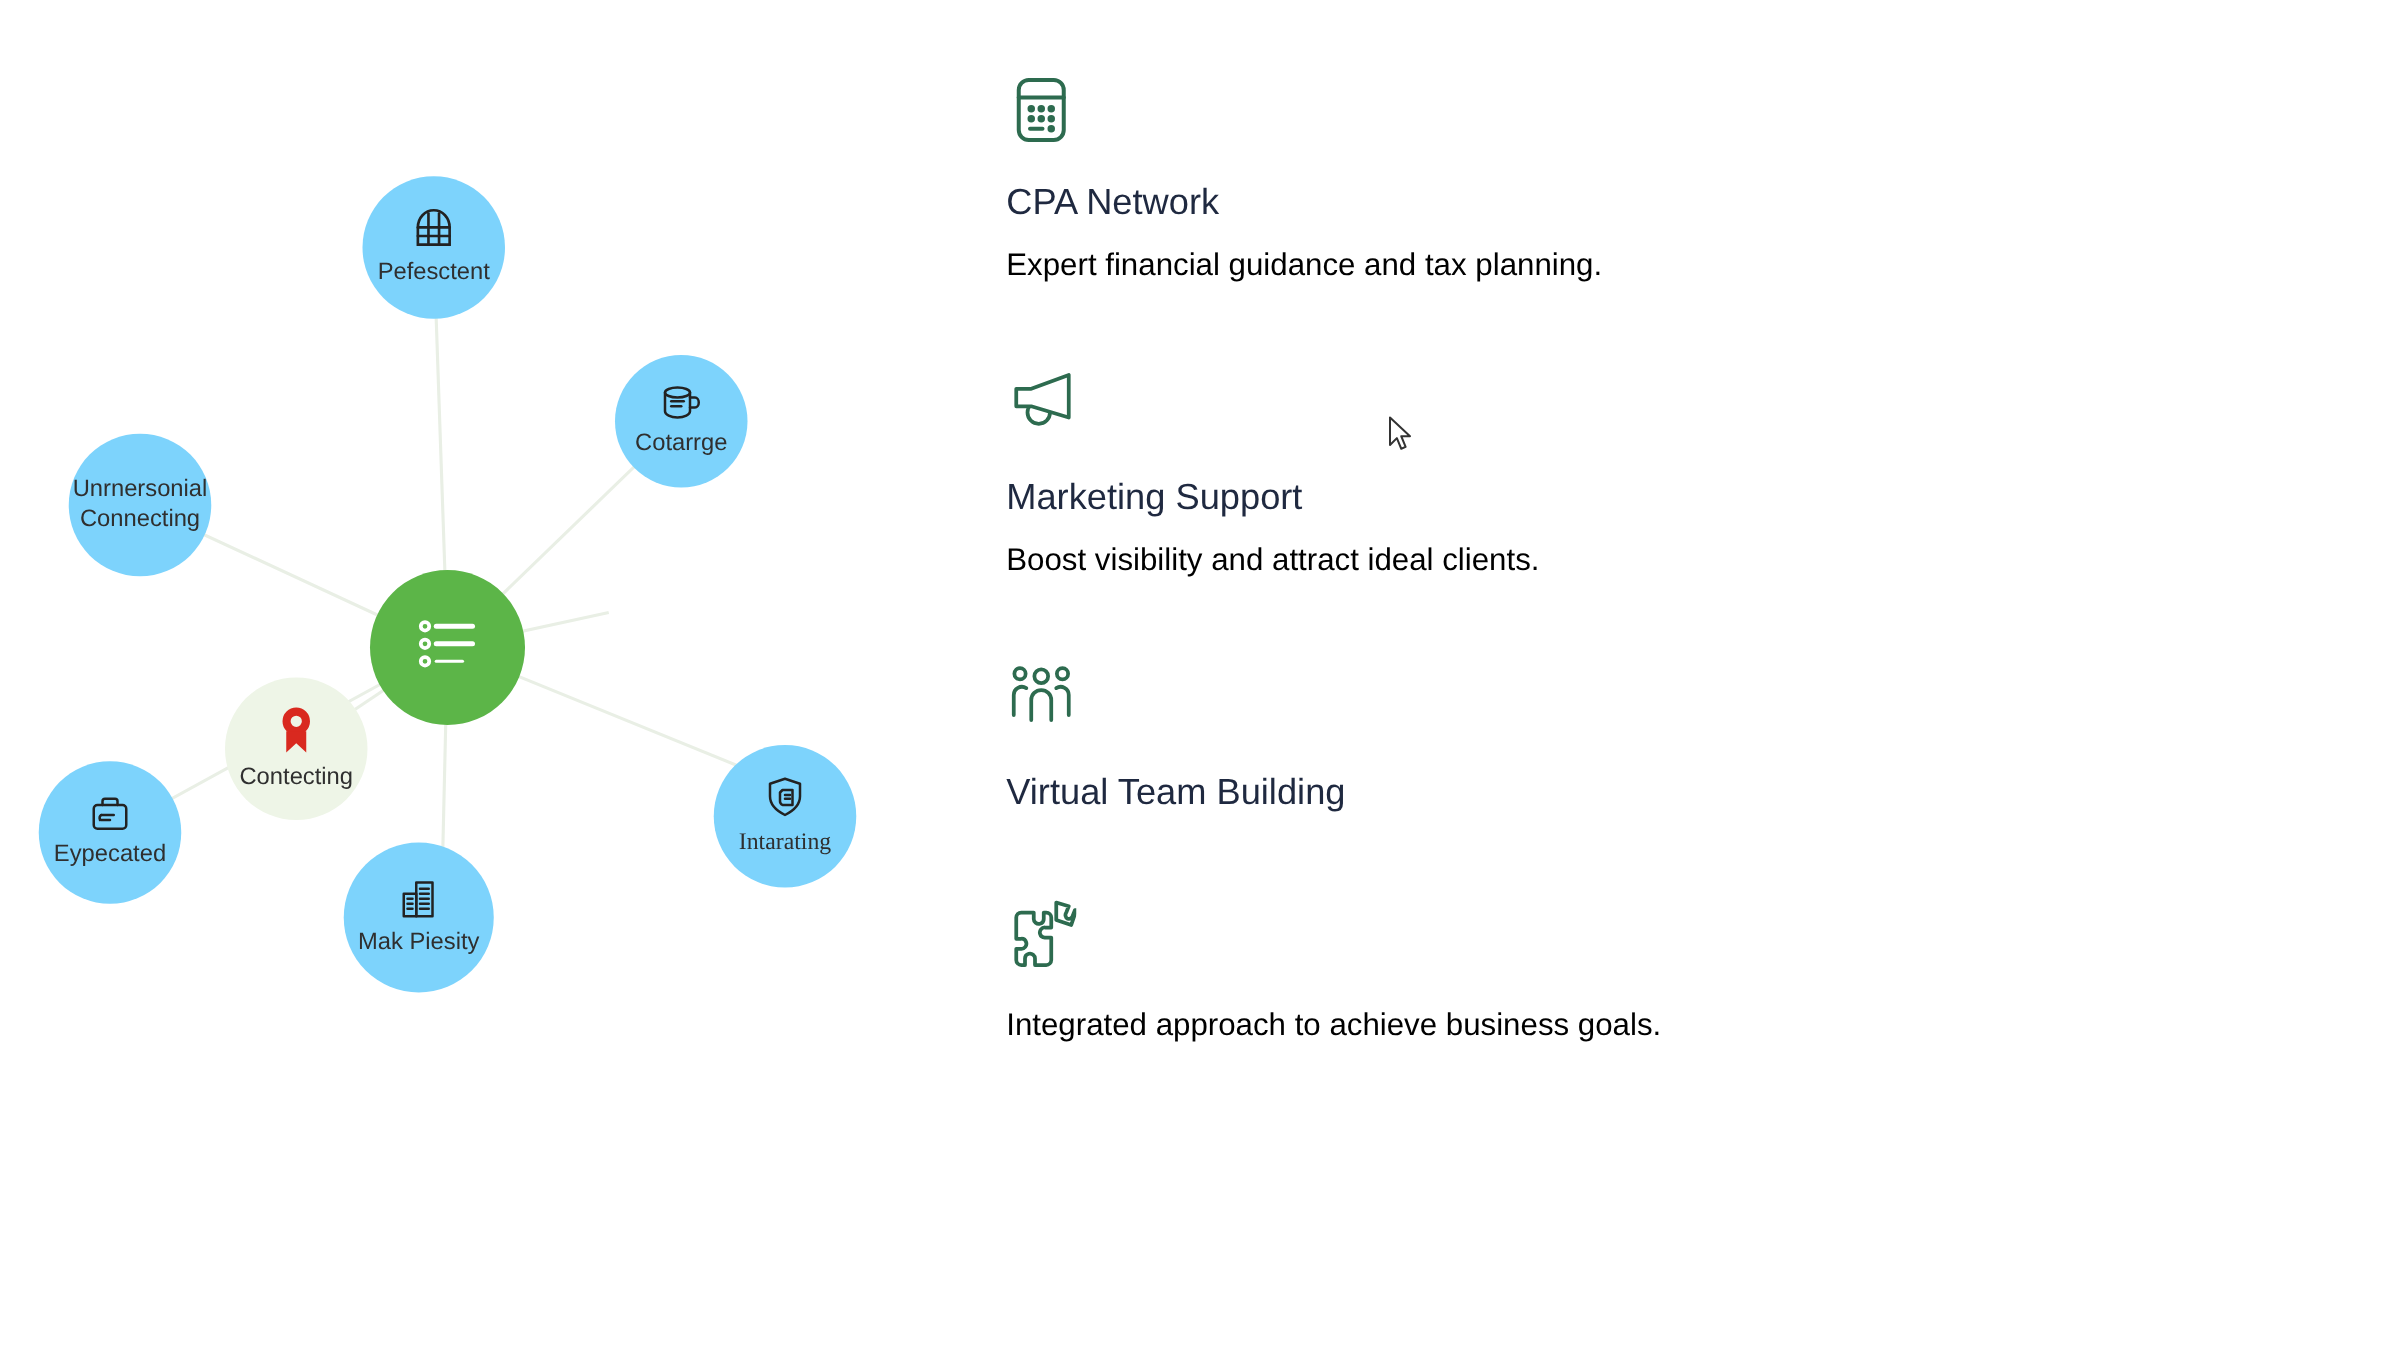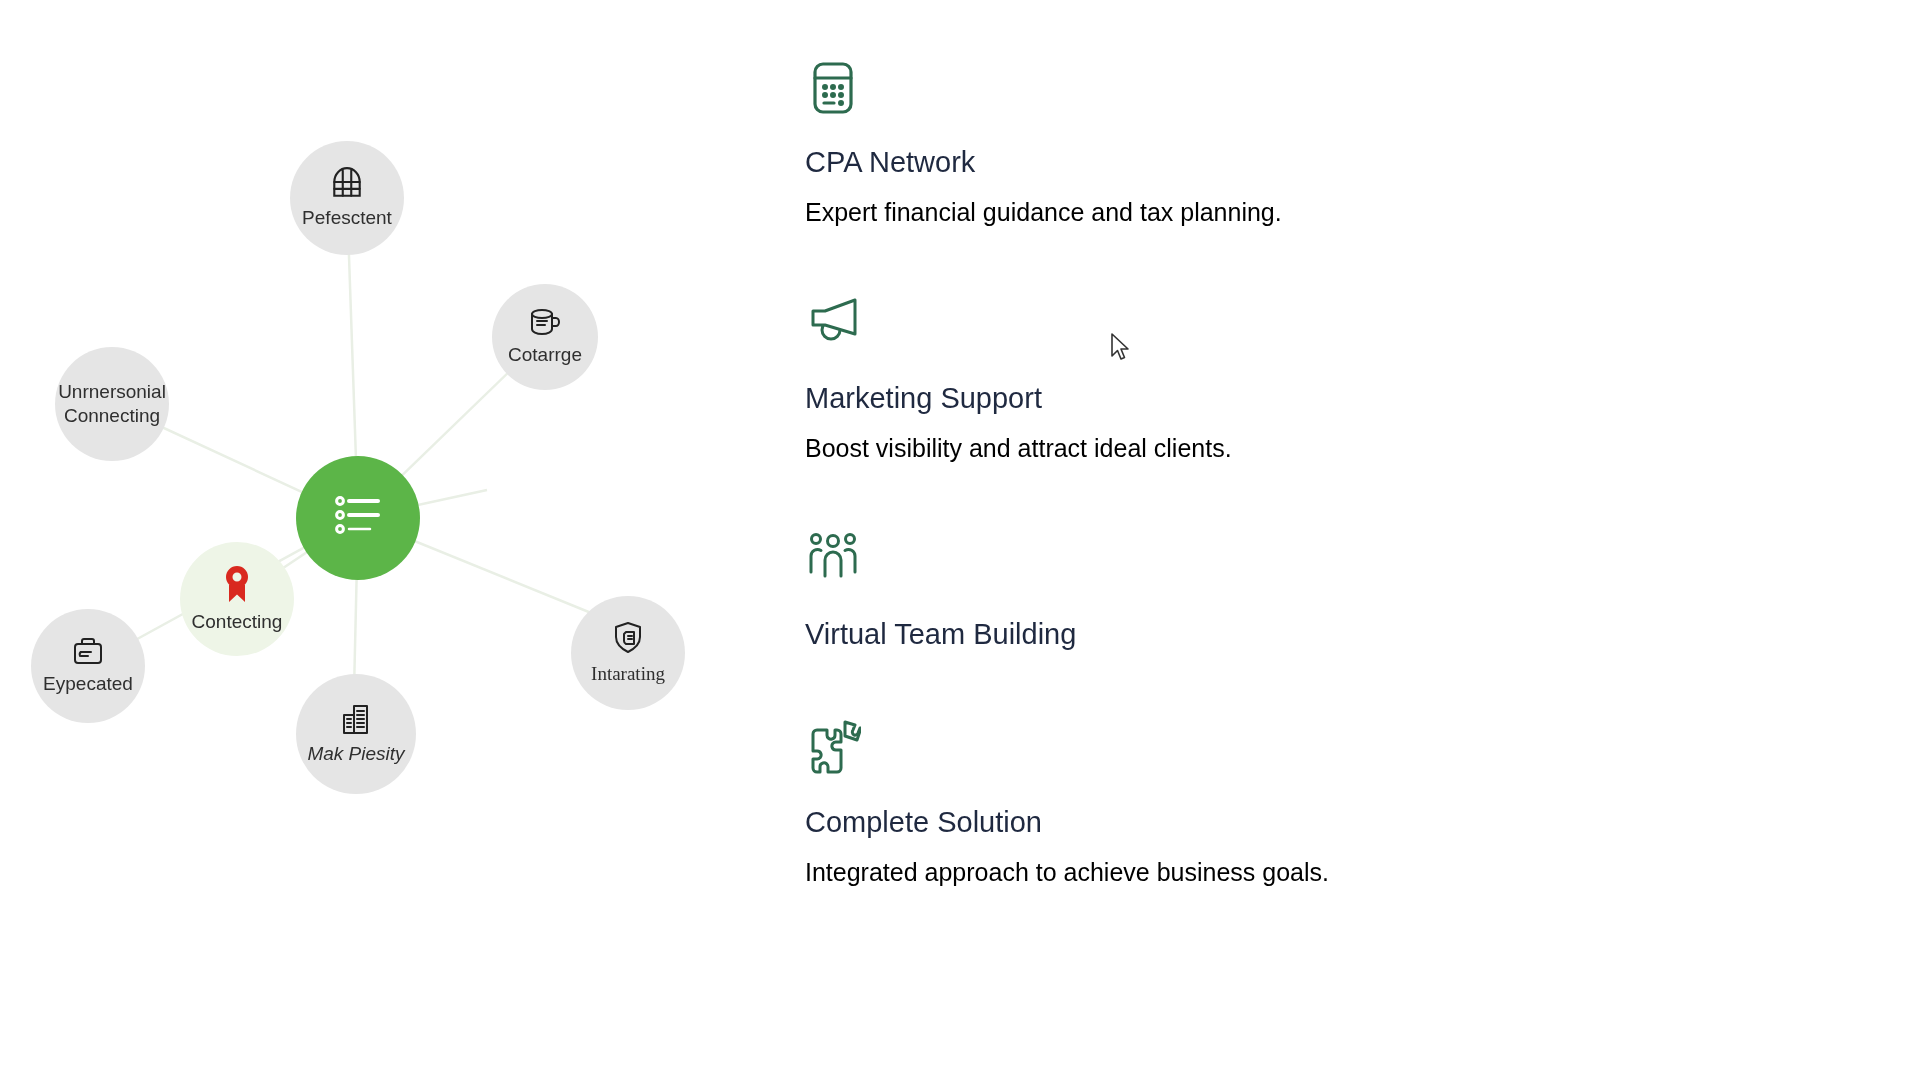--- a/index.html
+++ b/index.html
@@ -5,21 +5,21 @@
   * { margin:0; padding:0; box-sizing:border-box; }
   html,body { width:1920px; height:1080px; background:#ffffff; overflow:hidden;
               font-family:"Liberation Sans", sans-serif; }
   .page { position:relative; width:1920px; height:1080px; background:#fff; }
 
   
   .diagram { position:absolute; left:0; top:0; width:780px; height:880px; }
   .connectors { position:absolute; left:0; top:0; }
   .node { position:absolute; border-radius:50%; display:flex; flex-direction:column;
           align-items:center; justify-content:center; text-align:center; }
-  .node.yellow { background:#e5e5e5; }
+  .node.yellow { background:#7dd3fc; }
   .node.light  { background:#eef5e7; }
   .node.green  { background:#5cb548; }
   .node-label { font-size:19px; color:#2f2f2f; line-height:1.25; }
   .node .nicon { margin-bottom:6px; line-height:0; }
 
   
   .content { position:absolute; left:805px; top:60px; width:720px; }
   h1.title { font-size:55px; font-weight:400; color:#242e49; line-height:1.15;
              letter-spacing:0.5px; margin-bottom:30px; }
   .feature { margin-bottom:68px; }
@@ -109,21 +109,21 @@
           <path d="M11 8 V5 a2 2 0 0 1 2-2 h8 a2 2 0 0 1 2 2 V8"></path>
           <rect x="4" y="8" width="26" height="19" rx="3"></rect>
           <line x1="10" y1="16" x2="20" y2="16"></line>
           <line x1="10" y1="20" x2="17" y2="20"></line>
           <path d="M10 16 q-2 1 -1 4"></path>
         </svg>
       </span>
       <span class="node-label">Eypecated</span>
     </div>
 
-    <div class="node yellow" style="left:296px; top:674px; width:120px; height:120px;font-style:italic;">
+    <div class="node yellow" style="left:275px; top:674px; width:120px; height:120px;">
       <span class="nicon">
         <svg width="34" height="34" viewBox="0 0 34 34" fill="none" stroke="#222222" stroke-width="2" stroke-linejoin="round" stroke-linecap="round">
           <rect x="5" y="13" width="10" height="18"></rect>
           <rect x="15" y="4" width="13" height="27"></rect>
           <line x1="8" y1="17" x2="12" y2="17"></line>
           <line x1="8" y1="21" x2="12" y2="21"></line>
           <line x1="8" y1="25" x2="12" y2="25"></line>
           <line x1="18" y1="9" x2="25" y2="9"></line>
           <line x1="18" y1="13" x2="25" y2="13"></line>
           <line x1="18" y1="17" x2="25" y2="17"></line>
@@ -193,21 +193,20 @@
       <div class="f-title">Virtual Team Building</div>
     </div>
 
     <div class="feature">
       <div class="f-icon">
         <svg width="56" height="56" viewBox="0 0 56 56" fill="none" stroke="#2d6b4f" stroke-width="3" stroke-linejoin="round" stroke-linecap="round">
           <path d="M8 14 a4 4 0 0 1 4 -4 h10 v5 a4 4 0 0 0 5 4 a4 4 0 0 0 3 -4 v-5 h2 a4 4 0 0 1 4 4 v8 h-5 a4 4 0 0 0 -4 5 a4 4 0 0 0 4 3 h5 v18 a4 4 0 0 1 -4 4 h-9 v-5 a4 4 0 0 0 -5 -4 a4 4 0 0 0 -3 4 v5 h-3 a4 4 0 0 1 -4 -4 v-9 h4 a4 4 0 0 0 4 -5 a4 4 0 0 0 -4 -3 h-4 Z"></path>
           <path d="M38 2 l10 3 l-2 5 a3.5 3.5 0 0 0 1 5 a3.5 3.5 0 0 0 4 -2 l2 -5 l1 0 l-4 12 l-12 -4 Z" transform="translate(2,0)"></path>
         </svg>
       </div>
-      <div class="f-title">Complete Solution</div>
       <div class="f-desc">Integrated approach to achieve business goals.</div>
     </div>
   </div>
 
   <svg class="cursor" viewBox="0 0 22 30">
     <path d="M4 2 L4 24 L9.5 18.5 L13 27 L16.5 25.5 L13 17 L20 17 Z" fill="#ffffff" stroke="#333333" stroke-width="1.6" stroke-linejoin="round"></path>
   </svg>
 
 </div>
 

